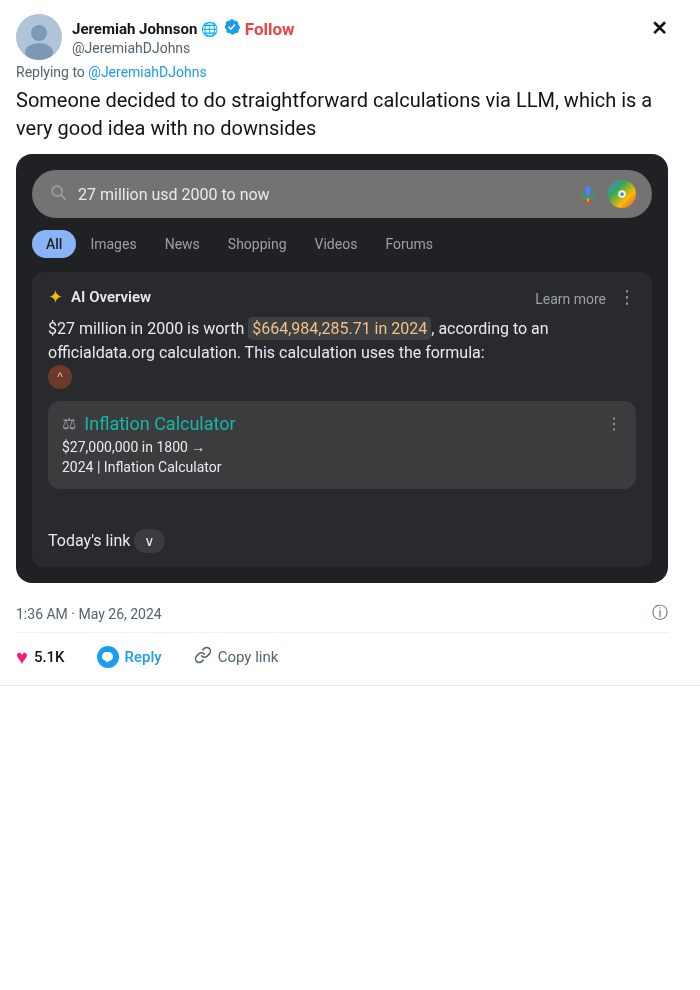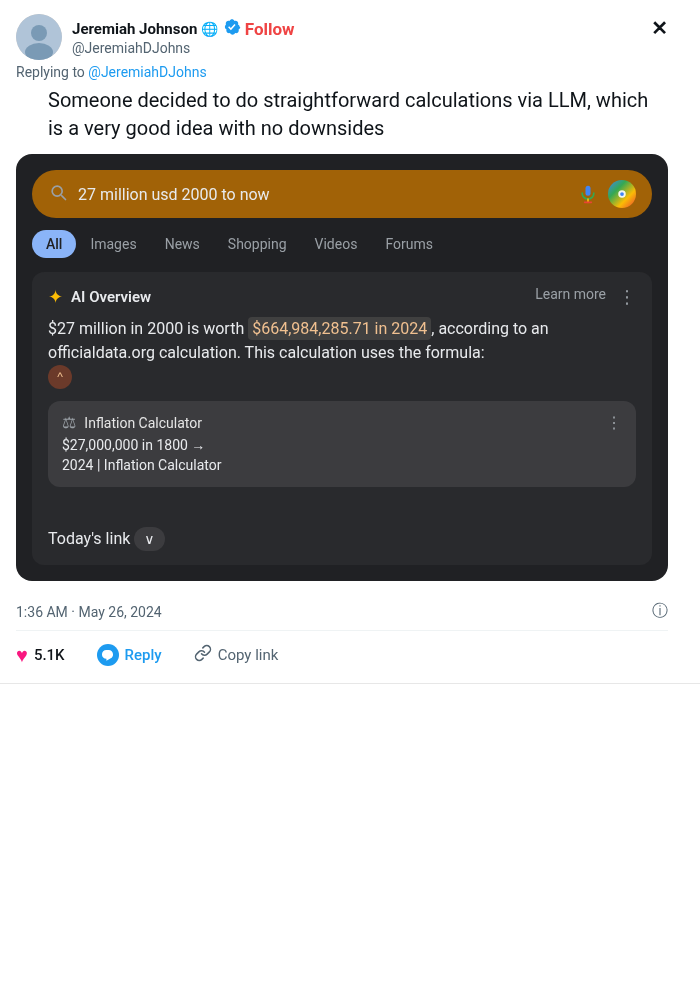--- a/index.html
+++ b/index.html
@@ -104,34 +104,33 @@
     .replying-to a {
       color: #1d9bf0;
       text-decoration: none;
     }
 
     .tweet-text {
       font-size: 20px;
       color: #0f1419;
       line-height: 1.4;
       margin-bottom: 12px;
-      margin-left: 32px;
     }
 
     
     .google-card {
       background: #202124;
       border-radius: 16px;
       padding: 16px;
       margin-bottom: 12px;
       overflow: hidden;
     }
 
     .search-bar {
-      background: #a16207;
+      background: #737373;
       border-radius: 24px;
       display: flex;
       align-items: center;
       padding: 10px 16px;
       margin-bottom: 12px;
       gap: 10px;
     }
 
     .search-icon-circle {
       color: #9aa0a6;
@@ -208,21 +207,21 @@
     }
 
     .ai-overview-title {
       color: #e8eaed;
       font-size: 15px;
       font-weight: 600;
     }
 
     .ai-overview-right {
       display: flex;
-      align-items: flex-start;
+      align-items: flex-end;
       gap: 12px;
     }
 
     .learn-more {
       color: #9aa0a6;
       font-size: 14px;
     }
 
     .dots-menu {
       color: #9aa0a6;
@@ -277,22 +276,22 @@
       align-items: center;
       gap: 8px;
     }
 
     .scale-icon {
       font-size: 16px;
       color: #9aa0a6;
     }
 
     .inflation-card-title {
-      color: #e5e5e5;
-      font-size: 14px;
+      color: #14b8a6;
+      font-size: 18px;
     }
 
     .inflation-dots {
       color: #9aa0a6;
       font-size: 16px;
     }
 
     .inflation-card-text {
       color: #e8eaed;
       font-size: 14px;

